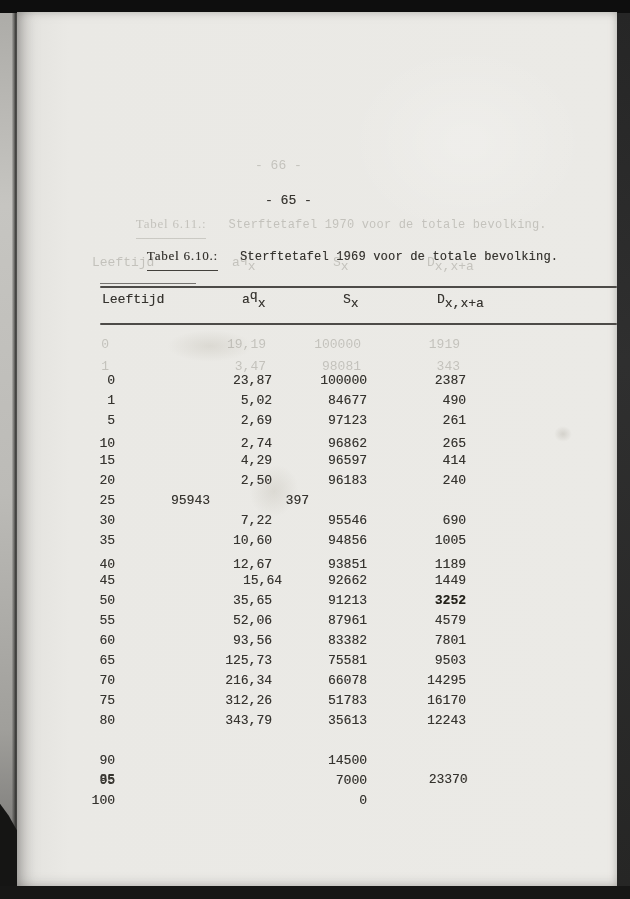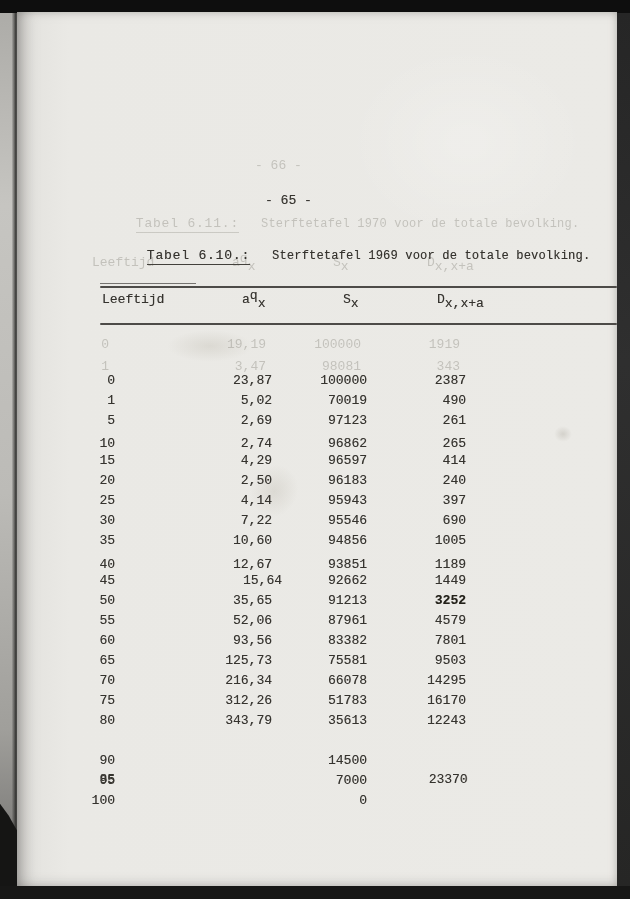--- a/index.html
+++ b/index.html
@@ -31,21 +31,21 @@
           background:radial-gradient(ellipse,rgba(150,143,125,.18),transparent 70%);}
   .stain2{left:233px;top:452px;width:48px;height:54px;transform:rotate(24deg);
           background:radial-gradient(ellipse,rgba(140,133,115,.16),transparent 70%);}
   .stain3{left:320px;top:25px;width:260px;height:210px;
           background:radial-gradient(ellipse,rgba(255,255,255,.22),transparent 65%);}
   .stain4{left:537px;top:414px;width:18px;height:16px;
           background:radial-gradient(ellipse,rgba(120,113,98,.2),transparent 70%);}
   
   .pageno{left:248px;top:181px;}
   .title{left:83px;top:220px;text-align:center;}
-  .title-label{font-size:13px;letter-spacing:.8px;padding-bottom:1px;border-bottom:1.4px solid #43413c;}
+  .title-label{font-size:13px;letter-spacing:.8px;padding-bottom:7px;border-bottom:1.4px solid #43413c;font-family:Liberation Serif, serif;}
   .gap{display:inline-block;width:22px;}
   .title-text{font-size:12px;letter-spacing:.2px;}
   .rule{position:absolute;left:83px;width:517px;height:2px;background:#4d4b48;border-radius:1px;}
   .rule-top{top:274px;}
   .rule-top::before{content:'';position:absolute;left:0;top:-3px;width:96px;height:1.4px;background:rgba(77,75,72,.75);}
   .rule-bottom{top:311px;}
   .thead .hc{position:absolute;top:0;}
   .thead{position:absolute;left:0;top:280px;width:600px;height:20px;}
   .h-age{left:85px;}
   .h-aqx{left:225px;}
@@ -133,21 +133,21 @@
   <div class="trow t" style="top: 361px;">
     <span class="c age">0</span>
     <span class="c aqx">23,87</span>
     <span class="c sx">100000</span>
     <span class="c dx">2387</span>
   </div>
 
   <div class="trow t" style="top: 381px;">
     <span class="c age">1</span>
     <span class="c aqx">5,02</span>
-    <span class="c sx">70019</span>
+    <span class="c sx">84677</span>
     <span class="c dx">490</span>
   </div>
 
   <div class="trow t" style="top: 401px;">
     <span class="c age">5</span>
     <span class="c aqx">2,69</span>
     <span class="c sx">97123</span>
     <span class="c dx">261</span>
   </div>
 
@@ -167,21 +167,20 @@
 
   <div class="trow t" style="top: 461px;">
     <span class="c age">20</span>
     <span class="c aqx">2,50</span>
     <span class="c sx">96183</span>
     <span class="c dx">240</span>
   </div>
 
   <div class="trow t" style="top: 481px;">
     <span class="c age">25</span>
-    <span class="c aqx">4,14</span>
     <span class="c sx">95943</span>
     <span class="c dx">397</span>
   </div>
 
   <div class="trow t" style="top: 501px;">
     <span class="c age">30</span>
     <span class="c aqx">7,22</span>
     <span class="c sx">95546</span>
     <span class="c dx">690</span>
   </div>

